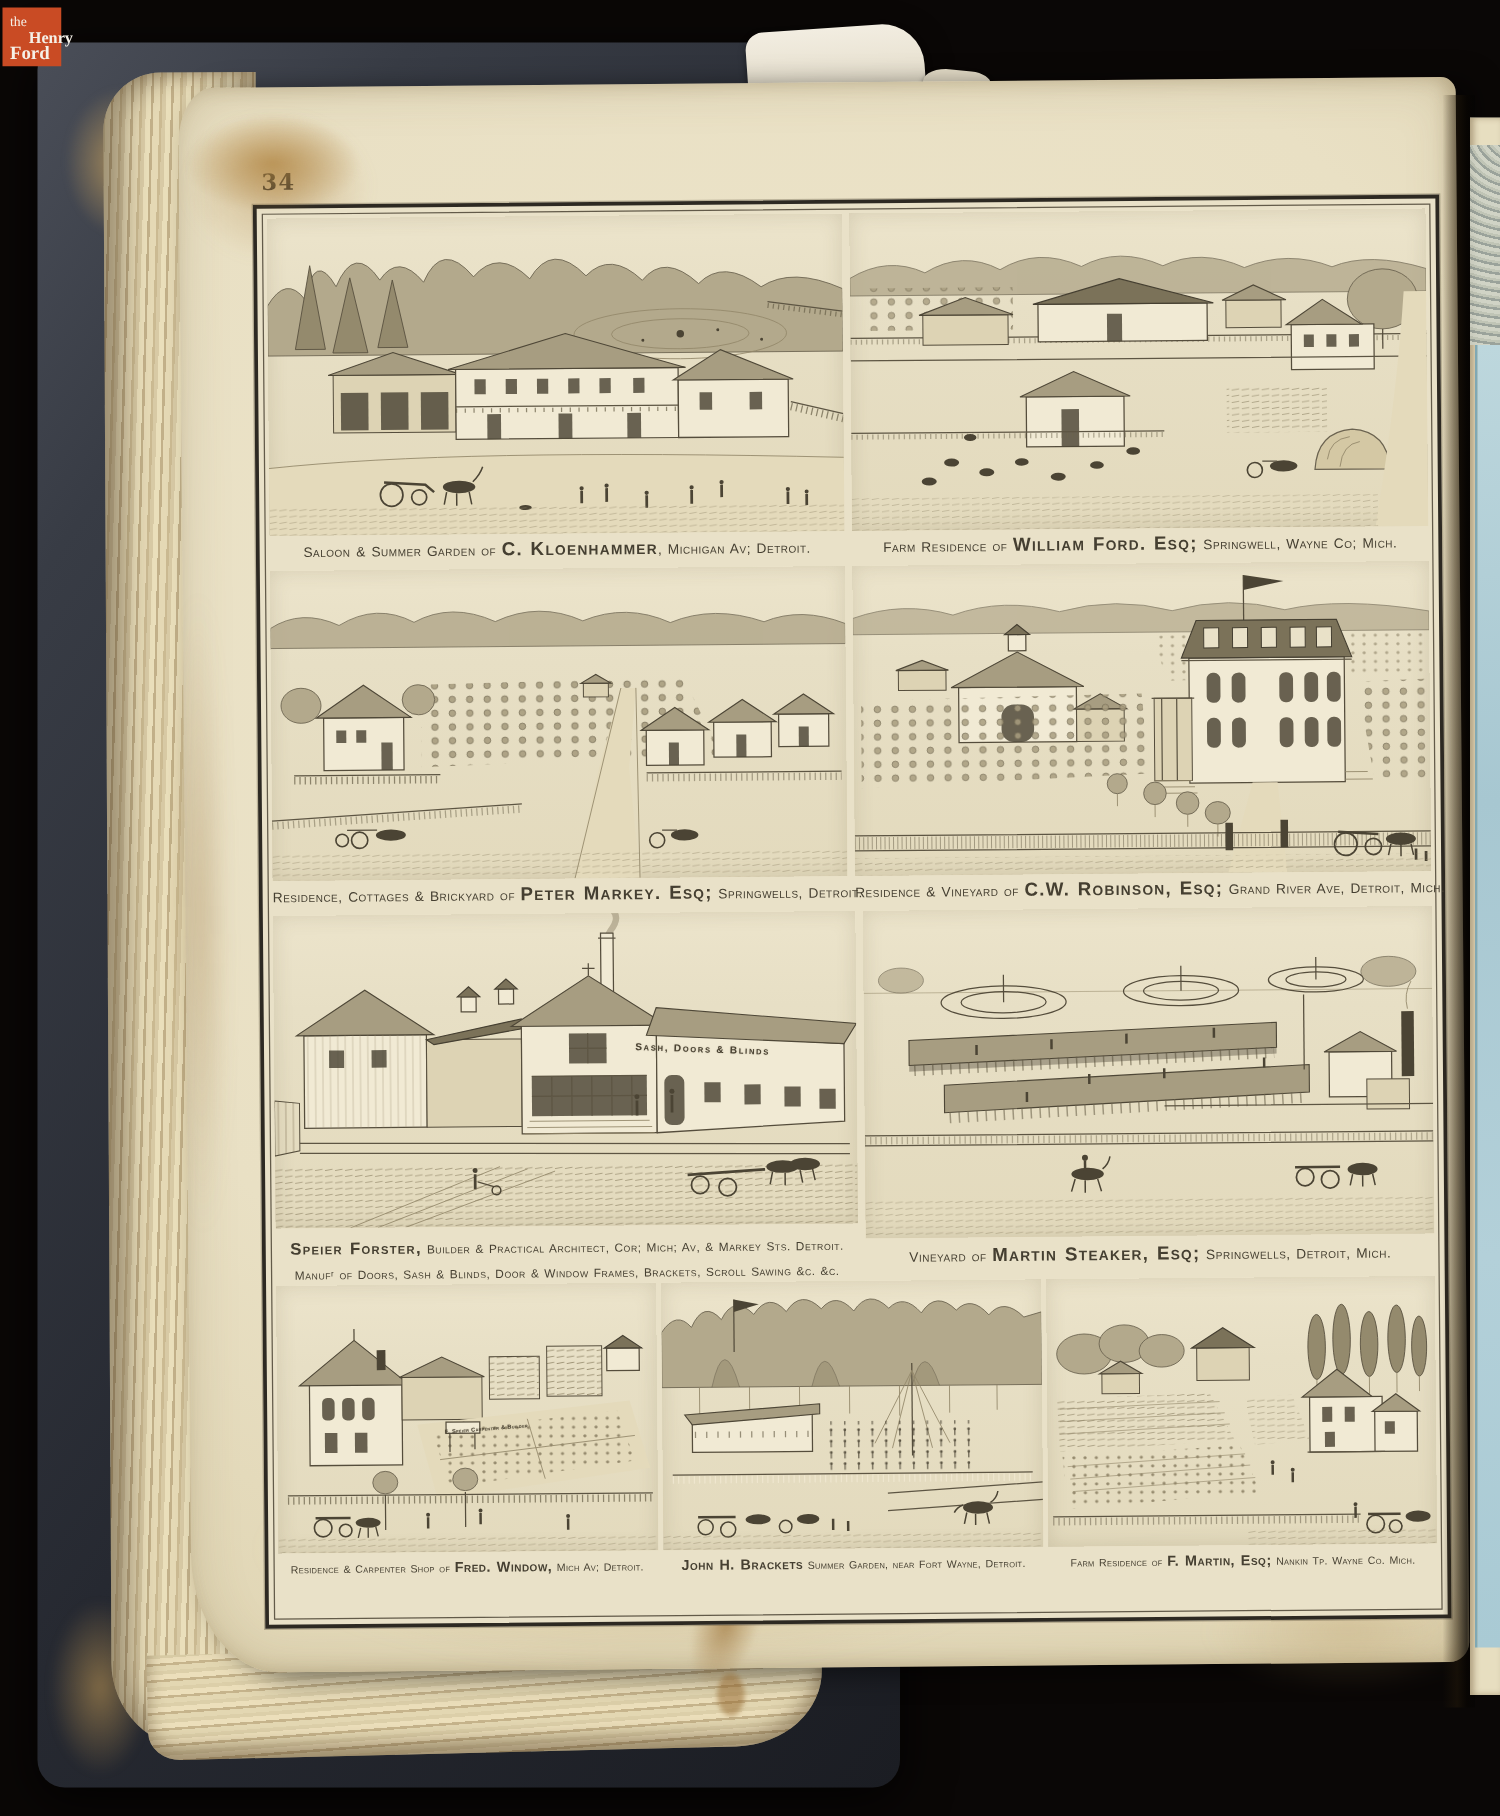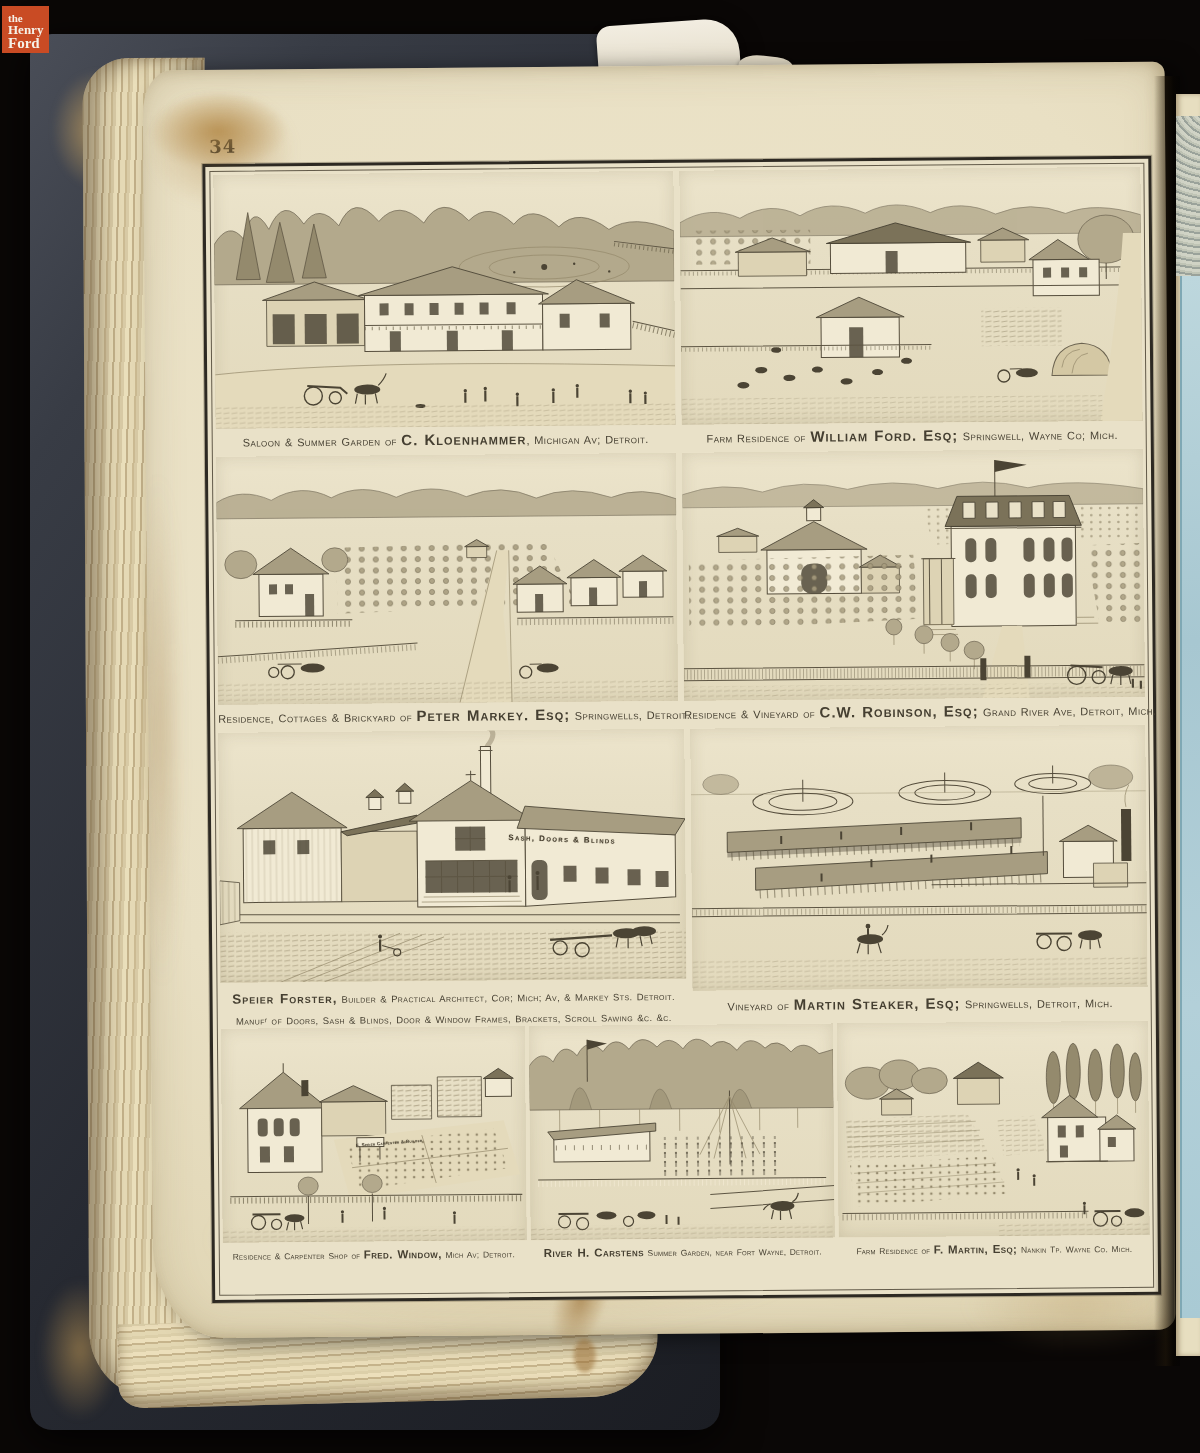--- a/index.html
+++ b/index.html
@@ -84,22 +84,22 @@
           box-shadow:inset 3px 0 5px rgba(90,65,30,.4)}
   .map-engraved{position:absolute;left:0;top:22px;width:100%;height:160px;opacity:.85;
           background:repeating-radial-gradient(circle at 160% -10%,#8d9894 0 2px,#ccd1c6 2px 5px,#b9c0b4 5px 7px)}
   .map-blue{position:absolute;left:4px;top:182px;width:20px;height:1042px;
           background:linear-gradient(180deg,#bdd7dd,#a7c7d1 35%,#b3d0d9 70%,#a9cad4);
           border-left:2px solid #7fa8b4}
 
   
   .logo{left:2px;top:6px;width:47px;height:47px;background:#c94b24;color:#f5f1e8;
         font-family:"Liberation Serif",serif;line-height:1}
-  .logo .t1{position:absolute;left:6px;top:7px;font-size:11px;font-weight:700}
-  .logo .t2{position:absolute;left:6px;top:17px;font-size:13px;font-weight:bold}
+  .logo .t1{position:absolute;left:6px;top:7px;font-size:11px;font-weight:400}
+  .logo .t2{position:absolute;left:21px;top:17px;font-size:13px;font-weight:bold}
   .logo .t3{position:absolute;left:6px;top:30px;font-size:15px;font-weight:bold}
 
   
   .ink{stroke:#554d3c;fill:none;stroke-width:1}
   .gr{stroke:#93886a;stroke-width:.7;fill:none}
   .rail{stroke:#5d5543;stroke-width:1;fill:none}
   .bld{fill:#f1ead4;stroke:#554d3c;stroke-width:1}
   .shade{fill:#ddd3b4;stroke:#554d3c;stroke-width:.8}
   .roof{fill:#a79d81;stroke:#4e4737;stroke-width:.9}
   .roofd{fill:#7b7259;stroke:#453f31;stroke-width:.9}
@@ -647,21 +647,21 @@
             <ellipse class="dk" cx="296" cy="192" rx="10" ry="4.5"></ellipse>
           </g>
         <rect fill="url(#hatch)" x="160" y="200" width="151" height="14" opacity=".5"></rect>
       </svg>
     </div>
 
     <div class="cap sm" style="left:4px;top:1082px;width:310px">
       <span>Residence &amp; Carpenter Shop of </span><span class="nm">Fred. Window,</span><span> Mich Av; Detroit.</span>
     </div>
     <div class="cap sm" style="left:316px;top:1082px;width:304px">
-      <span class="nm">River H. Carstens</span><span> Summer Garden, near Fort Wayne, Detroit.</span>
+      <span class="nm">John H. Brackets</span><span> Summer Garden, near Fort Wayne, Detroit.</span>
     </div>
     <div class="cap sm" style="left:624px;top:1082px;width:311px">
       <span>Farm Residence of </span><span class="nm">F. Martin, Esq;</span><span> Nankin Tp. Wayne Co. Mich.</span>
     </div>
 
   </div>
 </div>
 
 <div class="abs corner-tear"></div>
 <div class="abs gutter"></div>

